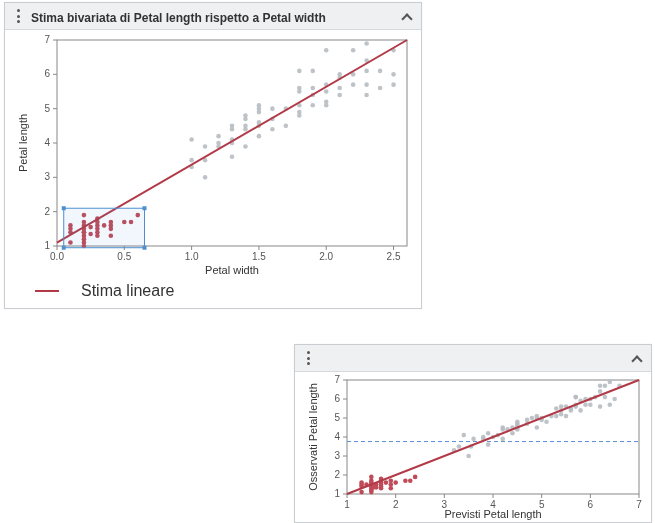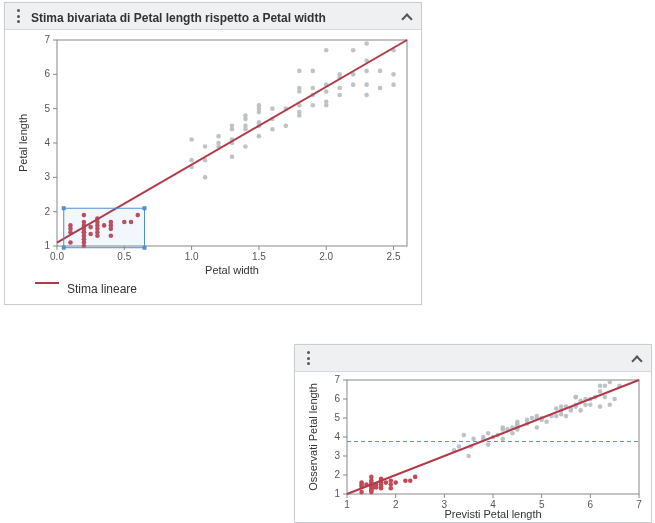--- a/index.html
+++ b/index.html
@@ -5,21 +5,21 @@
   html,body{margin:0;padding:0;font-family:Arial,Helvetica,sans-serif;font-size:12px;color:#333;background:#fff}
   .root{position:relative;width:655px;height:523px}
   .panel{position:absolute;border:1px solid #c9cdd2;background:#fff;box-shadow:0 0 2px rgba(0,0,0,.05)}
   .panel-head{display:flex;align-items:flex-end;gap:6px;background:#eef0f2;border-bottom:1px solid #d6dade;padding:4px 6px;font-weight:bold;font-size:12px}
   .kebab{width:14px;height:14px;display:inline-flex;flex-direction:column;justify-content:space-between;align-items:center;padding:2px 0;cursor:pointer}
   .kebab span{width:3px;height:3px;background:#555;border-radius:50%}
   .chev{margin-left:auto;width:16px;height:16px;position:relative;cursor:pointer}
   .chev::before{content:"";position:absolute;left:4px;top:6px;width:6px;height:6px;border-left:2px solid #555;border-top:2px solid #555;transform:rotate(45deg)}
   .plot-wrap{position:relative}
   svg{display:block}
-  .legend{display:flex;gap:8px;padding:4px 10px 8px 30px;font-size:12px}
+  .legend{display:flex;align-items:center;gap:22px;padding:4px 10px 8px 30px;font-size:16px}
   .legend .swatch{width:24px;height:0;border-top:2px solid #b23a48}
   .axis text{font-size:10px;fill:#555}
   .axis line,.axis path{stroke:#888;stroke-width:1}
   .pt-gray{fill:#b7bcc2;opacity:.9}
   .pt-red{fill:#c04a57}
   .fitline{stroke:#b23a48;stroke-width:2;fill:none}
   .sel-box{fill:rgba(80,150,220,.08);stroke:#4d8fcf;stroke-width:1}
   .sel-handle{fill:#4d8fcf}
   .axislabel{font-size:11px;fill:#333}
   .dashed{stroke:#5a8fd6;stroke-width:1;stroke-dasharray:4 3}

